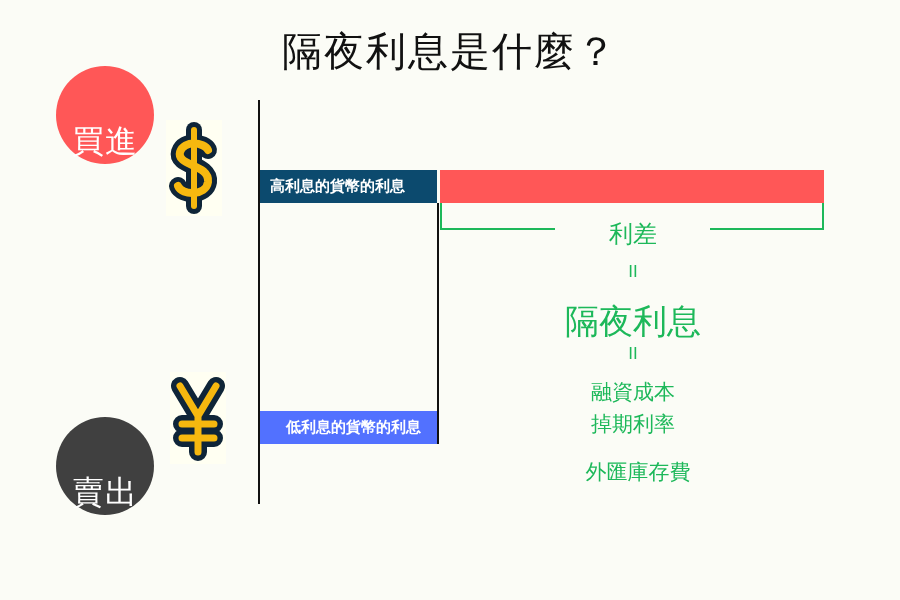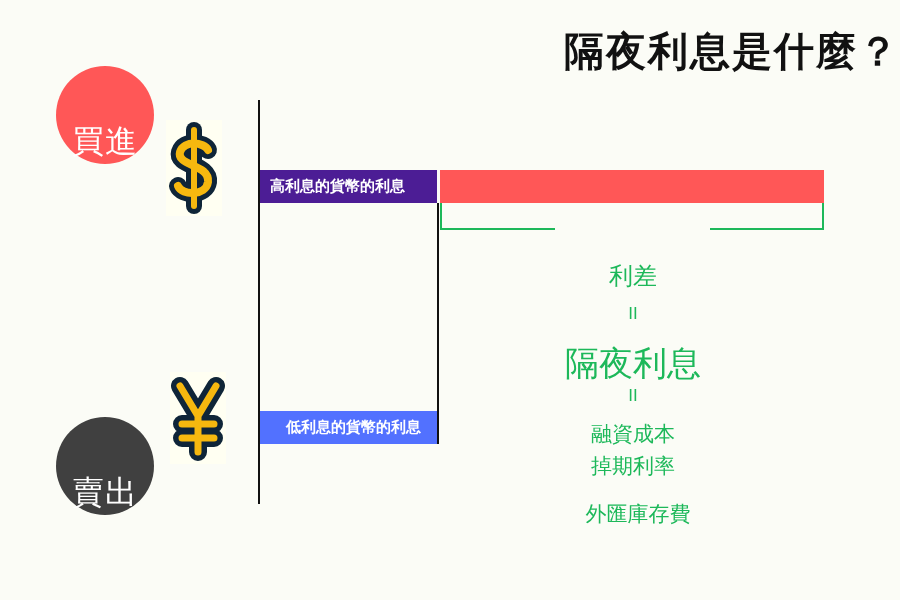--- a/index.html
+++ b/index.html
@@ -3,38 +3,38 @@
   <meta charset="utf-8">
   <style>
     html, body { margin:0; padding:0; }
     body {
       width:900px; height:600px; position:relative; overflow:hidden;
       background:#fbfcf6;
       font-family: "DejaVu Sans", "Liberation Sans", sans-serif;
     }
     .abs { position:absolute; }
     .title {
-      left:0; width:900px; top:24px; text-align:right;
-      font-size:40px; font-weight:bold; color:#111; letter-spacing:2px;
+      left:0; width:900px; top:24px; text-align:center;
+      font-size:40px; font-weight:normal; color:#111; letter-spacing:2px;
     }
     .circle {
       width:98px; height:98px; border-radius:50%;
       display:flex; align-items:flex-end; justify-content:center;
       color:#fff; font-size:32px; letter-spacing:1px;
     }
     .icon-box {
       width:56px; height:96px; background:#fffff2;
       display:flex; align-items:center; justify-content:center;
     }
     .vline { background:#111; width:2px; }
     .bar {
       height:33px; display:flex; align-items:center;
       color:#fff; font-size:15px; font-weight:bold; box-sizing:border-box; padding-left:10px;
     }
-    .green { color:#1db85a; text-align:center;margin-top:42px; }
+    .green { color:#1db85a; text-align:center; }
     .gline { background:#1db85a; }
   </style>
 </head>
 <body>
 
 <div class="abs title">隔夜利息是什麼？</div>
 
 <div class="abs circle" style="left:56px; top:66px; background:#ff5757;">
   <span>買進</span>
 </div>
@@ -45,21 +45,21 @@
       <path d="M28 10 V86" stroke="#0f2538" stroke-width="16"></path>
       <path d="M42 30 C38 22 18 20 14 32 C10 46 44 44 42 62 C40 76 16 76 12 66" stroke="#0f2538" stroke-width="18"></path>
       <path d="M28 10 V86" stroke="#f6b80f" stroke-width="6"></path>
       <path d="M42 30 C38 22 18 20 14 32 C10 46 44 44 42 62 C40 76 16 76 12 66" stroke="#f6b80f" stroke-width="8"></path>
     </g>
   </svg>
 </div>
 
 <div class="abs vline" style="left:258px; top:100px; height:404px;"></div>
 
-<div class="abs bar" style="left:260px; top:170px; width:177px; background:#4c1d95;">
+<div class="abs bar" style="left:260px; top:170px; width:177px; background:#0c4a6e;">
   <span>高利息的貨幣的利息</span>
 </div>
 <div class="abs" style="left:440px; top:170px; width:384px; height:33px; background:#ff5757;"></div>
 
 <div class="abs vline" style="left:437px; top:203px; height:241px;"></div>
 
 <div class="abs gline" style="left:440px; top:203px; width:2px; height:27px;"></div>
 <div class="abs gline" style="left:440px; top:228px; width:115px; height:2px;"></div>
 <div class="abs gline" style="left:710px; top:228px; width:114px; height:2px;"></div>
 <div class="abs gline" style="left:822px; top:203px; width:2px; height:27px;"></div>

